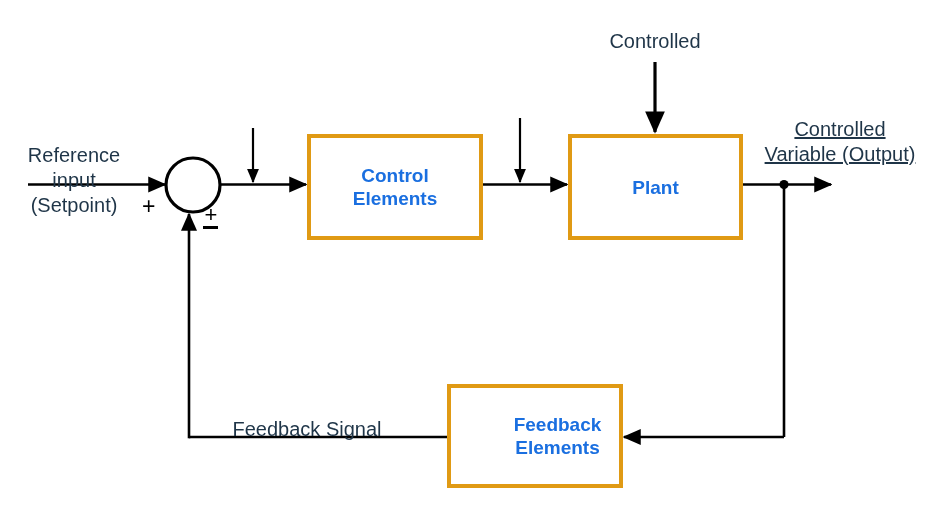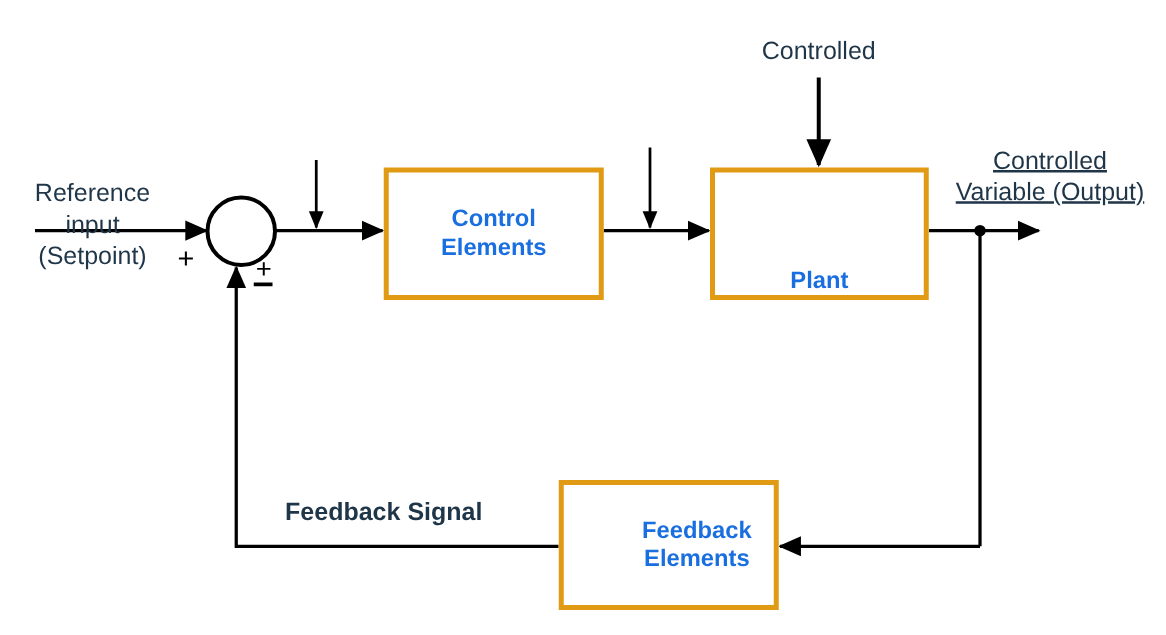--- a/index.html
+++ b/index.html
@@ -118,35 +118,35 @@
 input
 (Setpoint)</div>
 
 
 
   <div class="label" style="left:559px; top:29px; width:192px;">Controlled</div>
 
   <div class="label" style="left:747px; top:117px; width:186px;text-decoration:underline;">Controlled
 Variable (Output)</div>
 
-  <div class="label" style="left:209px; top:398px; width:196px;font-weight:bold;">Feedback Signal</div>
+  <div class="label" style="left:209px; top:417px; width:196px;">Feedback Signal</div>
 
   <div class="sign" style="left:142px; top:195px;">+</div>
 
   <div class="pmsign" style="left:203px; top:208px; width:16px;">
     <span class="pm-plus">+</span>
     <span class="pm-bar"></span>
   </div>
 
   <div class="blockbox" style="left:307px; top:134px; width:176px; height:106px;">
     <span class="blocktext">Control
 Elements</span>
   </div>
 
-  <div class="blockbox" style="left:568px; top:134px; width:175px; height:106px;align-items:flex-end;">
+  <div class="blockbox" style="left:568px; top:134px; width:175px; height:106px;">
     <span class="blocktext">Plant</span>
   </div>
 
   <div class="blockbox" style="left:447px; top:384px; width:176px; height:104px;padding-left:45px;">
     <span class="blocktext">Feedback
 Elements</span>
   </div>
 
 </div>
 

